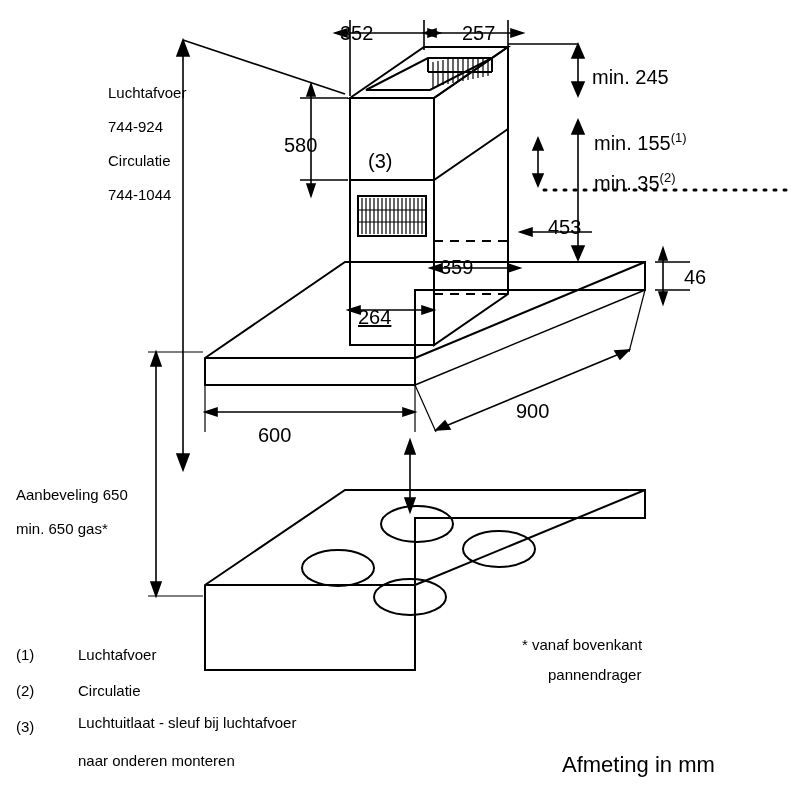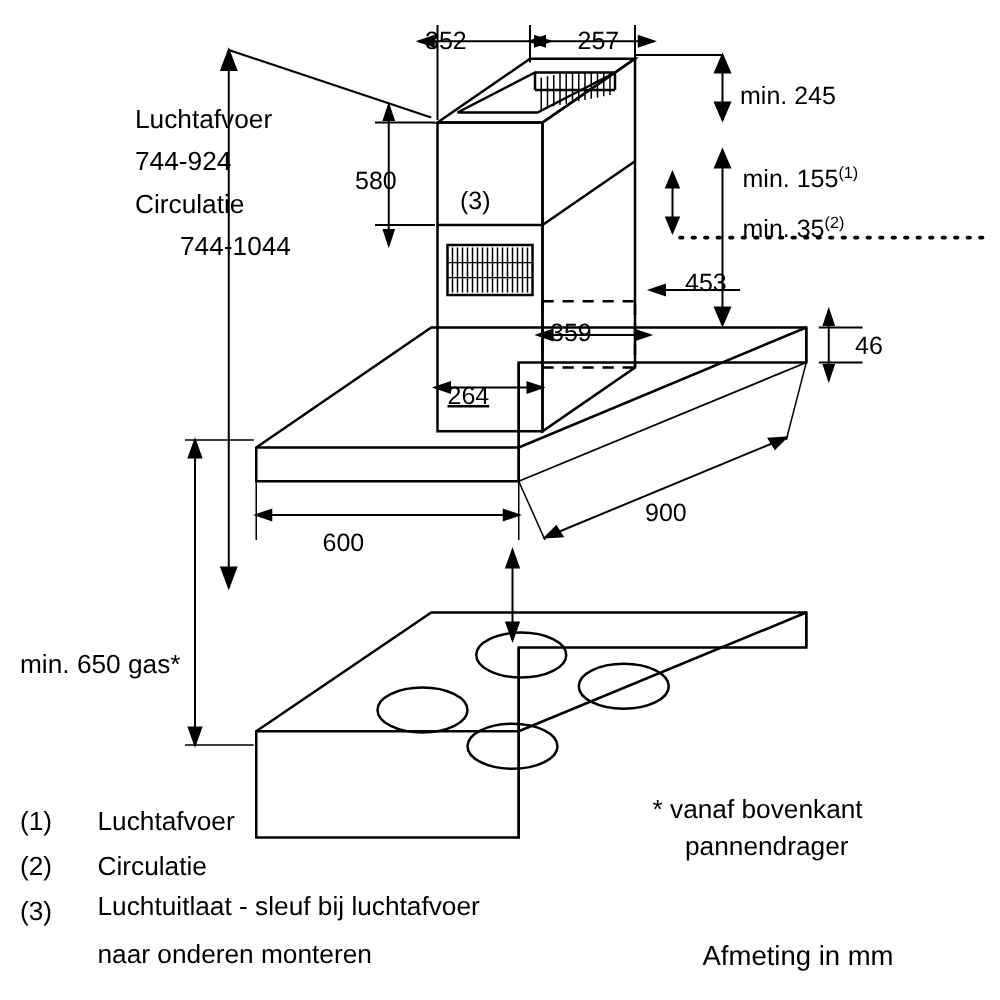--- a/index.html
+++ b/index.html
@@ -23,21 +23,21 @@
     top: 0;
   }
   .lbl {
     position: absolute;
     font-family: "Liberation Sans", sans-serif;
     color: #000;
     white-space: pre;
     line-height: 1.18;
   }
   .t20 { font-size: 20px; }
-  .t21 { font-size: 21px; }
+  .t21 { font-size: 15px; }
   .t22 { font-size: 22px; text-align: right; }
   .sup { font-size: 13px; vertical-align: super; }
 </style>
 </head>
 <body>
 
 <div id="stage">
 
   <svg width="800" height="800" viewBox="0 0 800 800">
     <g fill="none" stroke="#000" stroke-width="2" stroke-linecap="butt" stroke-linejoin="miter">
@@ -163,38 +163,39 @@
       </g>
     </g>
   </svg>
 
   <div class="lbl t20" style="left:340px; top:22px;">352</div>
   <div class="lbl t20" style="left:462px; top:22px;">257</div>
 
   <div class="lbl t21" style="left:108px; top:84px;">Luchtafvoer</div>
   <div class="lbl t21" style="left:108px; top:118px;">744-924</div>
   <div class="lbl t21" style="left:108px; top:152px;">Circulatie</div>
-  <div class="lbl t21" style="left:108px; top:186px;margin-left:36px;">744-1044</div>
+  <div class="lbl t21" style="left:108px; top:186px;">744-1044</div>
 
   <div class="lbl t20" style="left:284px; top:134px;">580</div>
   <div class="lbl t20" style="left:368px; top:150px;">(3)</div>
 
   <div class="lbl t20" style="left:592px; top:66px;">min. 245</div>
 
   <div class="lbl t20" style="left:594px; top:130px;"><span>min. 155</span><span class="sup">(1)</span></div>
   <div class="lbl t20" style="left:594px; top:170px;"><span>min. 35</span><span class="sup">(2)</span></div>
 
   <div class="lbl t20" style="left:548px; top:216px;">453</div>
   <div class="lbl t20" style="left:440px; top:256px;">359</div>
   <div class="lbl t20" style="left:358px; top:306px;text-decoration:underline;">264</div>
   <div class="lbl t20" style="left:684px; top:266px;">46</div>
 
   <div class="lbl t20" style="left:516px; top:400px;">900</div>
   <div class="lbl t20" style="left:258px; top:424px;">600</div>
 
+  <div class="lbl t21" style="left:16px; top:486px;">Aanbeveling 650</div>
   <div class="lbl t21" style="left:16px; top:520px;">min. 650 gas*</div>
 
   <div class="lbl t21" style="left:548px; top:666px;">pannendrager</div>
   <div class="lbl t21" style="left:522px; top:636px;">* vanaf bovenkant</div>
 
   <div class="lbl t21" style="left:16px; top:646px;">(1)</div>
   <div class="lbl t21" style="left:78px; top:646px;">Luchtafvoer</div>
   <div class="lbl t21" style="left:16px; top:682px;">(2)</div>
   <div class="lbl t21" style="left:78px; top:682px;">Circulatie</div>
   <div class="lbl t21" style="left:16px; top:718px;">(3)</div>

